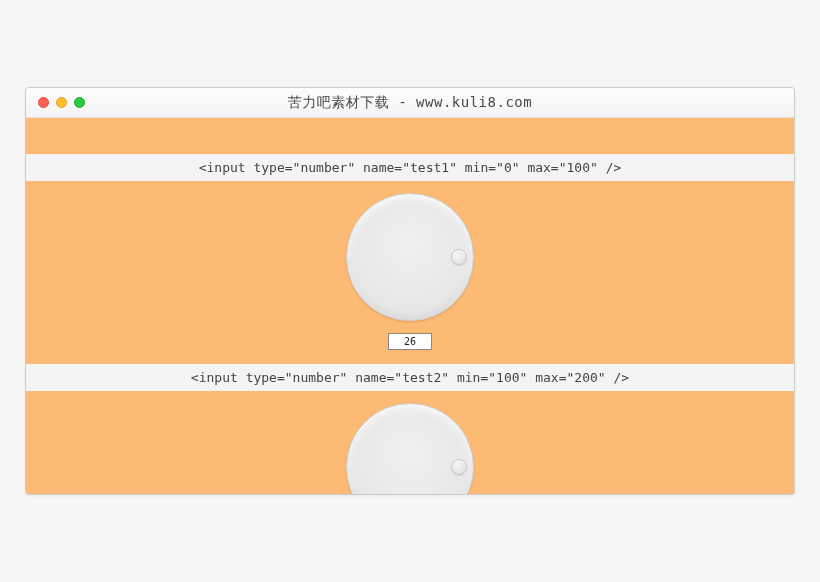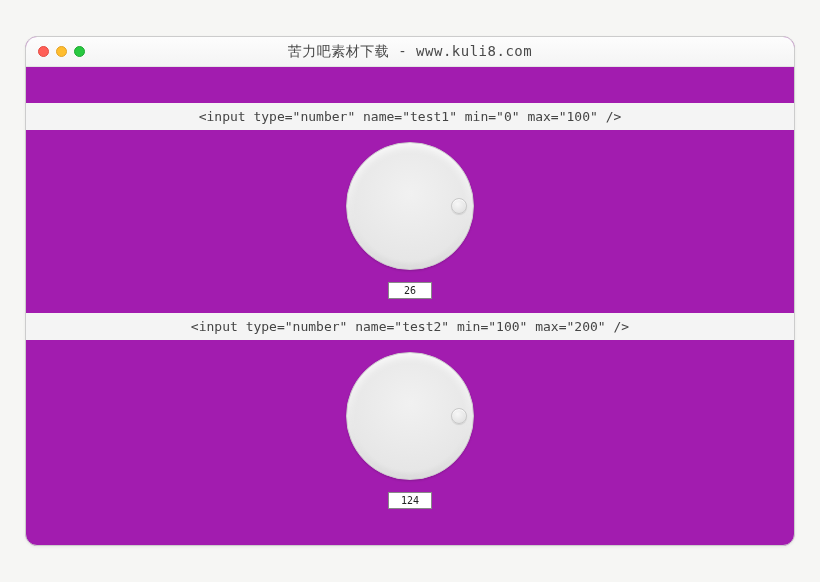--- a/index.html
+++ b/index.html
@@ -7,24 +7,24 @@
     background: #f6f6f4;
     font-family: "SimSun", "宋体", monospace, serif;
     display: flex;
     align-items: center;
     justify-content: center;
     width: 820px;
     height: 582px;
   }
   .window {
     width: 770px;
-    height: 510px;
-    background: #a21caf;
+    height: 408px;
+    background: #fdba74;
     border: 1px solid #ccc;
-    border-radius: 12px;
+    border-radius: 4px;
     box-shadow: 0 1px 3px rgba(0,0,0,0.06);
     overflow: hidden;
   }
   .titlebar {
     height: 30px;
     background: linear-gradient(#fdfdfd,#f4f4f4);
     border-bottom: 1px solid #e3e3e3;
     display: flex;
     align-items: center;
     position: relative;

